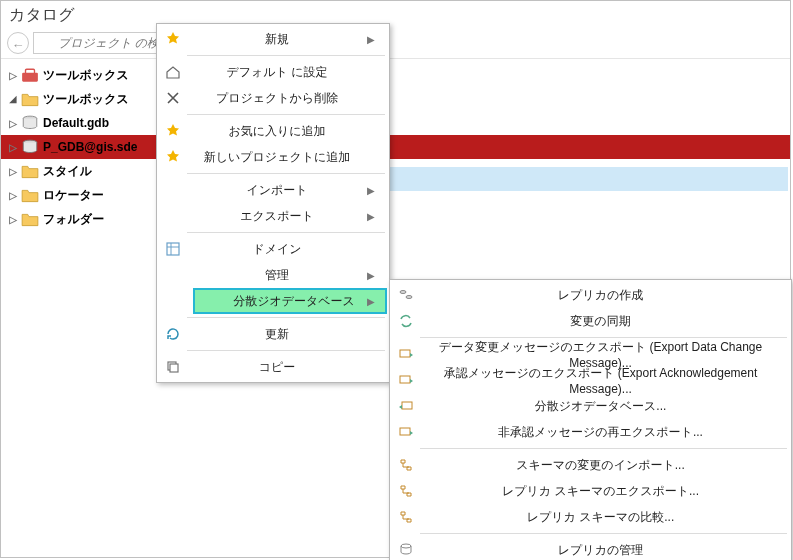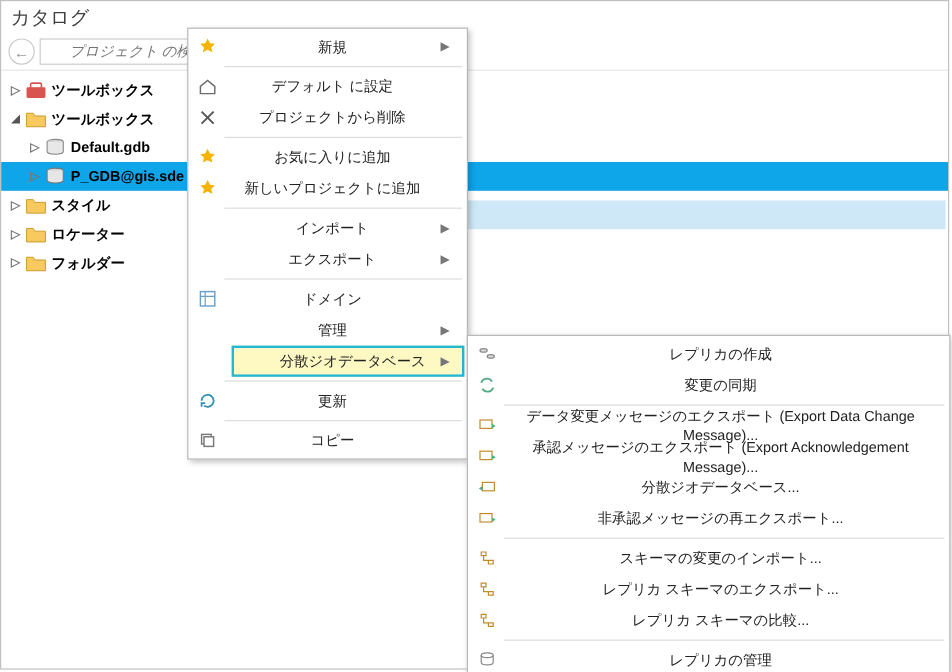--- a/index.html
+++ b/index.html
@@ -93,23 +93,23 @@
     }
     .tree-item .arrow.collapsed::before { content: "▷"; color:#777;}
     .tree-item .arrow.expanded::before { content: "◢"; font-size:9px; color:#555;}
     .tree-item .icon {
       width: 18px; height: 16px;
       margin: 0 4px 0 2px;
       display: inline-flex;
       align-items: center;
       justify-content: center;
     }
-    .tree-child { padding-left: 22px; }
+    .tree-child { padding-left: 6px; }
     .tree-item.selected {
-      background: #0ea5e9;
+      background: #b91c1c;
     }
     .selection-extend {
       position: absolute;
       left: 155px;
       top: 166px;
       right: 2px;
       height: 24px;
       background: #cfe8f8;
       z-index: 0;
     }
@@ -137,21 +137,21 @@
     .menu-item .micon {
       width: 28px;
       display: inline-flex;
       align-items: center;
       justify-content: center;
       color: #666;
     }
     .menu-item .mlabel { flex: 1; color: #222; text-align: center; }
     .menu-item .msub { width: 12px; color: #777; font-size: 10px; }
     .menu-item.highlight {
-      background: #fef9c3;
+      background: #86efac;
       outline: 2px solid #25b7d3;
       outline-offset: -2px;
       margin-left: 34px;
     }
     .menu-sep {
       height: 1px;
       background: #dcdcdc;
       margin: 3px 2px 3px 28px;
     }
     .micon svg { width: 16px; height: 16px; }

